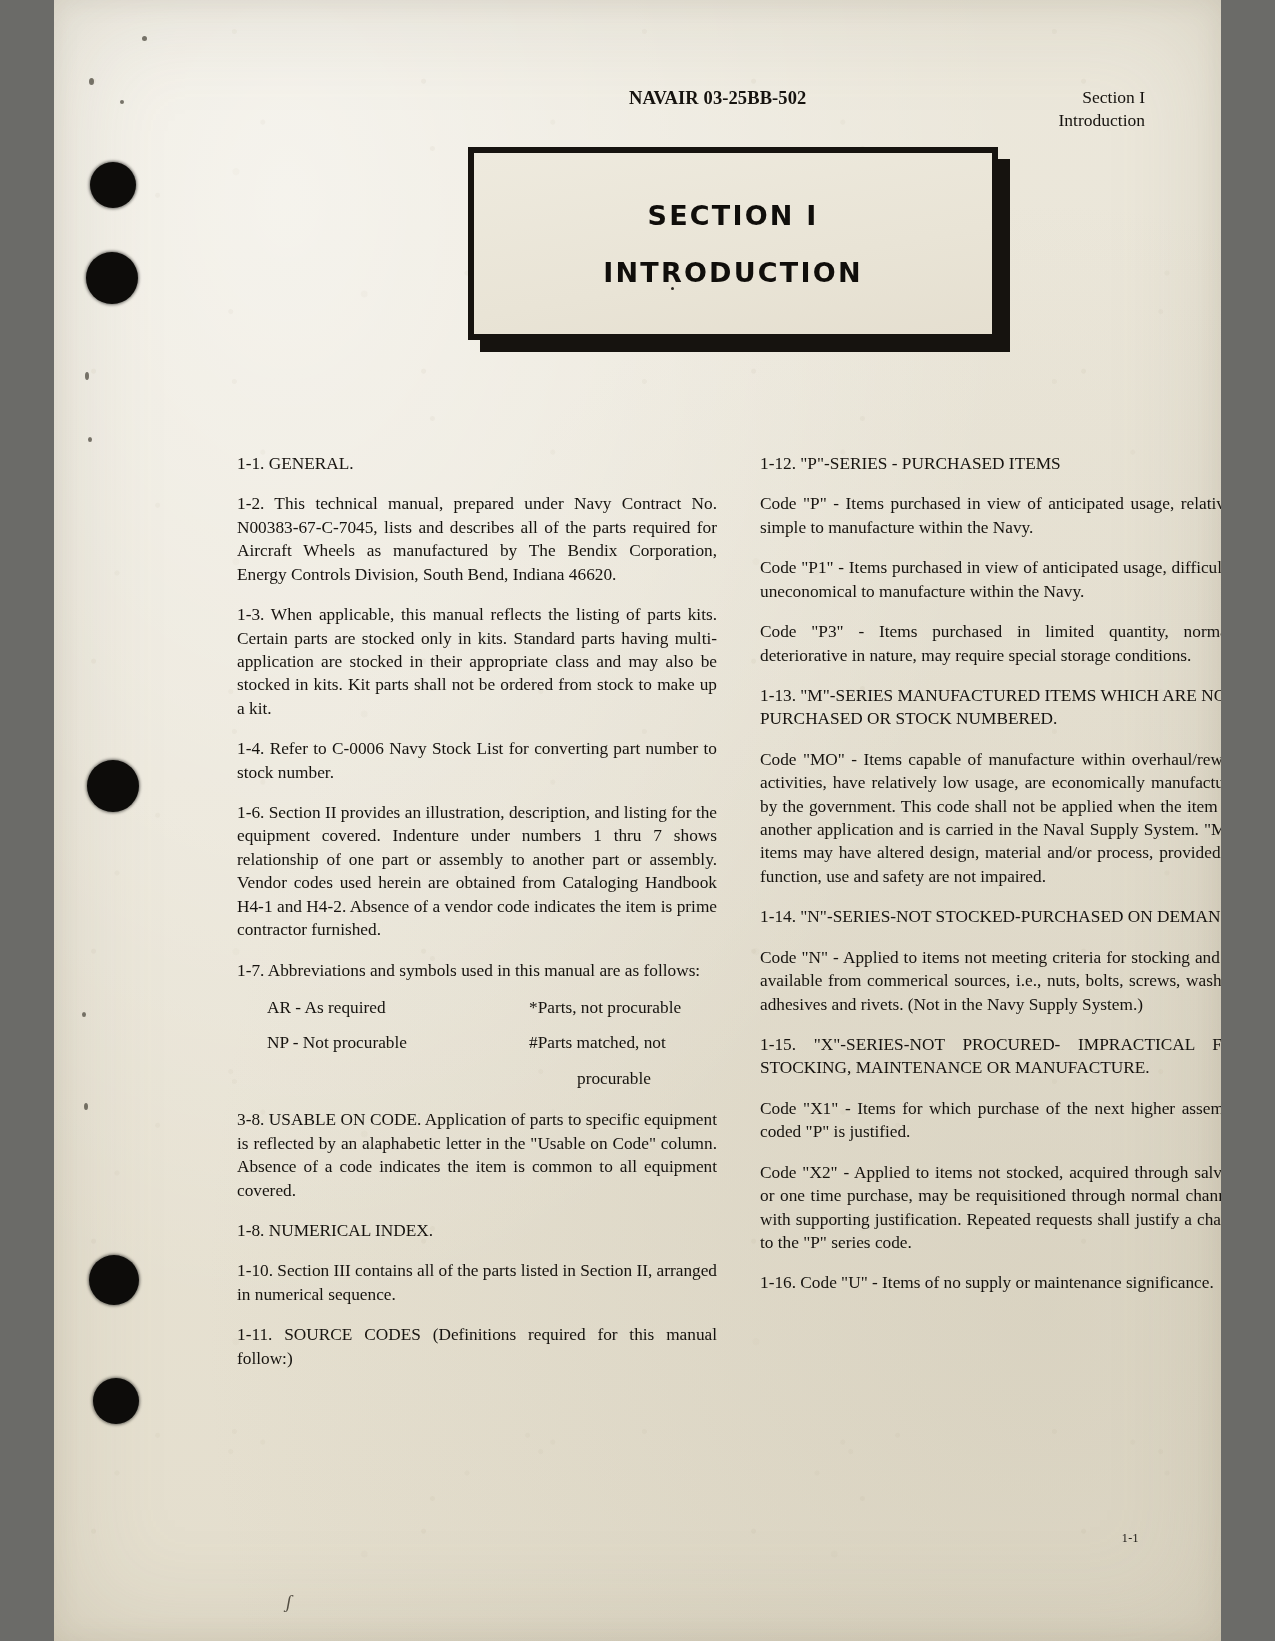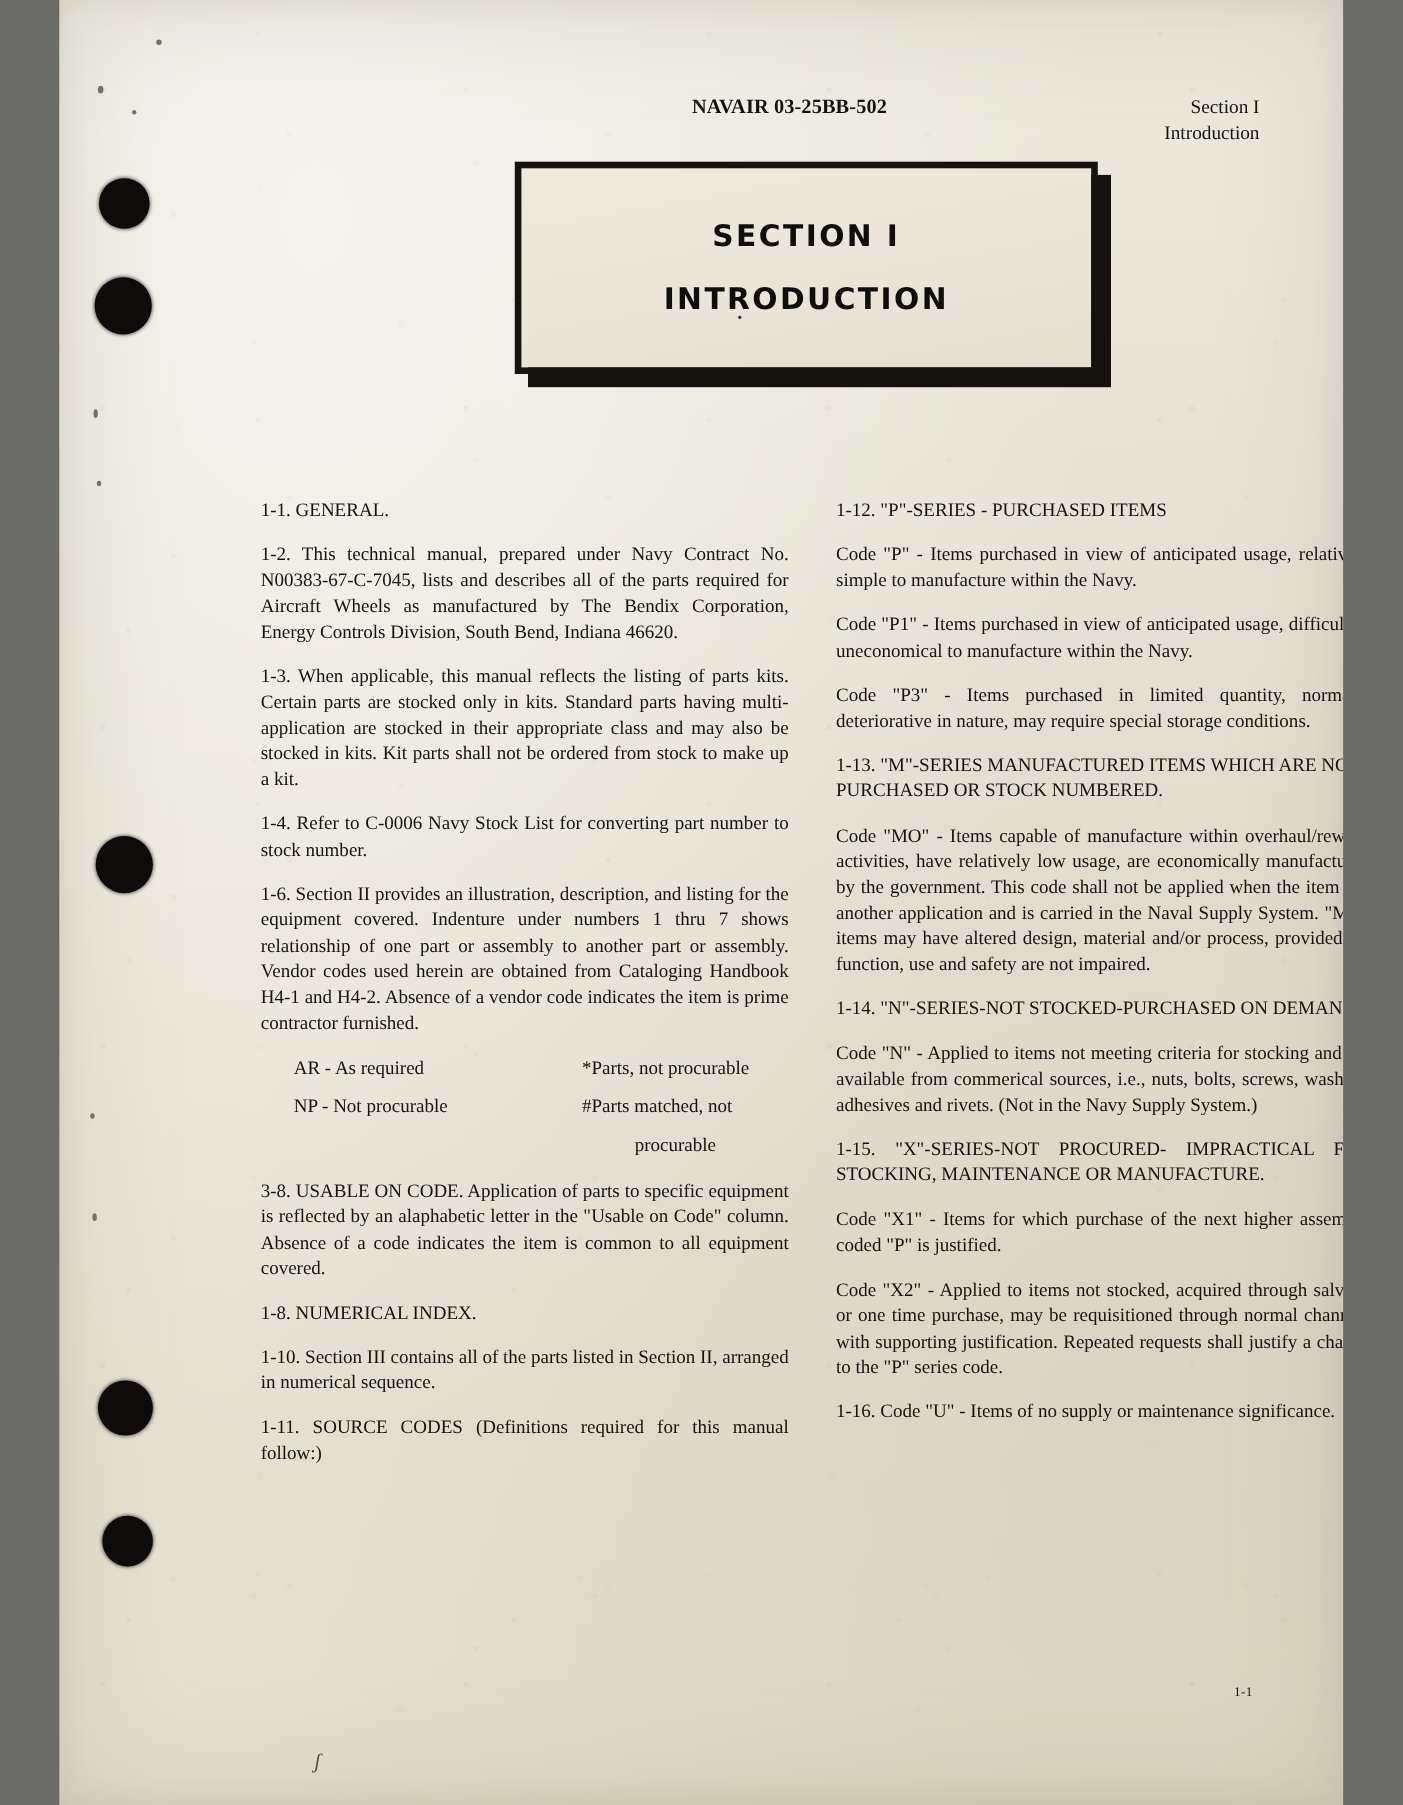--- a/index.html
+++ b/index.html
@@ -219,20 +219,21 @@
   </div>
 
   <div class="cols">
 
     <div class="col col-left">
       <p class="heading">1-1. GENERAL.</p>
       <p>1-2. This technical manual, prepared under Navy Contract No. N00383-67-C-7045, lists and describes all of the parts required for Aircraft Wheels as manufactured by The Bendix Corporation, Energy Controls Division, South Bend, Indiana  46620.</p>
       <p>1-3. When applicable, this manual reflects the listing of parts kits. Certain parts are stocked only in kits. Standard parts having multi-application are stocked in their appropriate class and may also be stocked in kits. Kit parts shall not be ordered from stock to make up a kit.</p>
       <p>1-4. Refer to C-0006 Navy Stock List for converting part number to stock number.</p>
       <p>1-6. Section II provides an illustration, description, and listing for the equipment covered. Indenture under numbers 1 thru 7 shows relationship of one part or assembly to another part or assembly. Vendor codes used herein are obtained from Cataloging Handbook H4-1 and H4-2. Absence of a vendor code indicates the item is prime contractor furnished.</p>
+      <p class="tight">1-7. Abbreviations and symbols used in this manual are as follows:</p>
 
       <div class="abbr">
         <div class="cell">AR - As required</div>
         <div class="cell">*Parts, not procurable</div>
         <div class="cell">NP - Not procurable</div>
         <div class="cell">#Parts matched, not</div>
         <div class="cell"></div>
         <div class="cell indent">procurable</div>
       </div>
 

